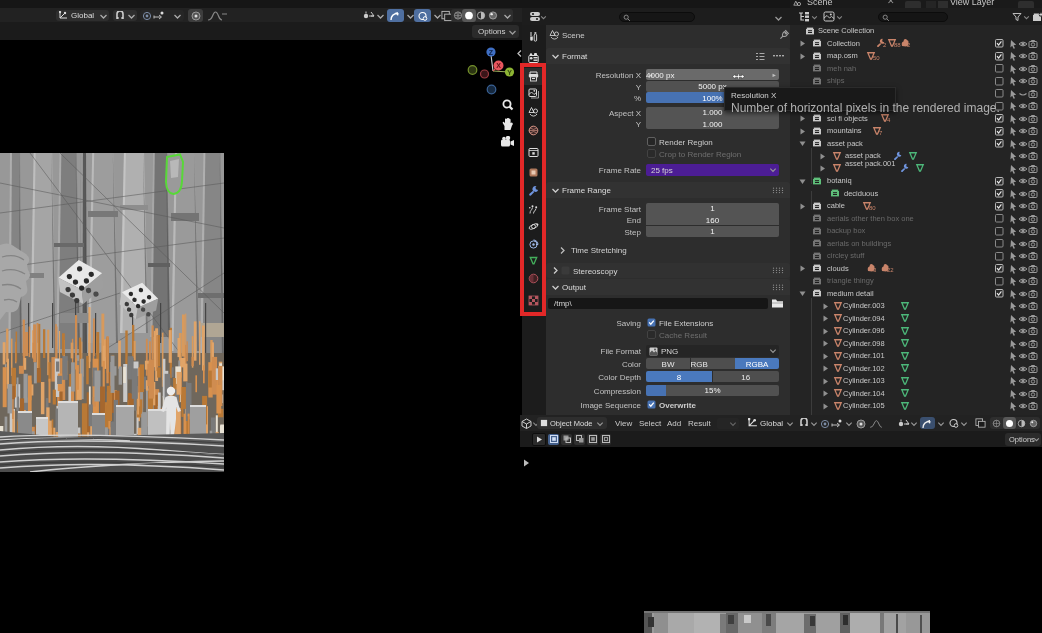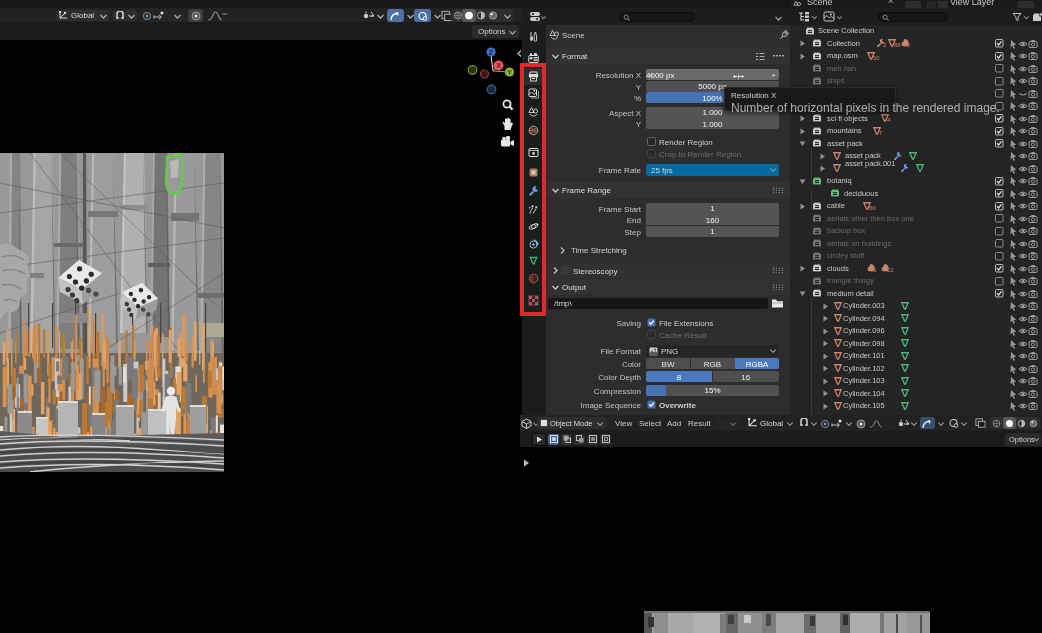--- a/index.html
+++ b/index.html
@@ -862,21 +862,21 @@
  </div>
  <svg class="ic" style="left:124.5px;top:129px;color:#aaa" width="9" height="9" viewBox="0 0 9 9">
       <rect x="0.5" y="0.5" width="8" height="8" rx="1.5" fill="#262626" stroke="#6e6e6e" stroke-width="0.8"></rect>
     </svg>
  <span class="abs txt" style="left:137px;top:129.5px;color:#cdcdcd;">Render Region</span>
  <svg class="ic" style="left:124.5px;top:141px;color:#aaa" width="9" height="9" viewBox="0 0 9 9">
       <rect x="0.5" y="0.5" width="8" height="8" rx="1.5" fill="#2a2a2a" stroke="#4a4a4a" stroke-width="0.8"></rect>
     </svg>
  <span class="abs txt" style="left:137px;top:141.5px;color:#6f6f6f;">Crop to Render Region</span>
  <div class="abs txt" style="left:24px;top:158px;width:95px;text-align:right;">Frame Rate</div>
- <div class="abs" style="left:124px;top:156px;width:133px;height:11.5px;background:#0369a1;border-radius:2px;color:#d6d6d6;">
+ <div class="abs" style="left:124px;top:156px;width:133px;height:11.5px;background:#4c1d95;border-radius:2px;color:#d6d6d6;">
    <span class="abs txt" style="left:5px;top:1.5px;">25 fps</span>
    <svg class="ic" style="right:2px;top:2px;color:#999" width="8" height="8" viewBox="0 0 9 9">
         <use href="#chevd"></use>
       </svg>
  </div>
 
  <div class="abs" style="left:24px;top:174px;width:244px;height:16px;background:#323232;border-radius:3px 3px 0 0;"></div>
  <svg class="ic" style="left:29px;top:178px;color:#ccc" width="9" height="9" viewBox="0 0 9 9">
       <use href="#chevd"></use>
     </svg>
@@ -947,21 +947,21 @@
    <span class="abs txt" style="left:15px;top:1.5px;">PNG</span>
    <svg class="ic" style="right:2px;top:2px;color:#999" width="8" height="8" viewBox="0 0 9 9">
         <use href="#chevd"></use>
       </svg>
  </div>
  <div class="abs txt" style="left:24px;top:352px;width:95px;text-align:right;">Color</div>
  <div class="abs" style="left:124px;top:350px;width:44px;height:11px;background:#4e4e4e;border-radius:2px 0 0 2px;color:#e8e8e8;">
       <span class="abs txt" style="left:0;right:0;top:1.5px;text-align:center;">BW</span>
     </div>
  <div class="abs" style="left:168.5px;top:350px;width:44px;height:11px;background:#4e4e4e;color:#e8e8e8;">
-      <span class="abs txt" style="left:0;right:0;top:1.5px;text-align:center;">RGB</span>
+      <span class="abs txt" style="left:0;right:0;top:1.5px;text-align:left;">RGB</span>
     </div>
  <div class="abs" style="left:213px;top:350px;width:44px;height:11px;background:#4a79bd;border-radius:0 2px 2px 0;color:#fff;">
       <span class="abs txt" style="left:0;right:0;top:1.5px;text-align:center;">RGBA</span>
     </div>
  <div class="abs txt" style="left:24px;top:365px;width:95px;text-align:right;">Color Depth</div>
  <div class="abs" style="left:124px;top:363px;width:66px;height:11px;background:#4a79bd;border-radius:2px 0 0 2px;color:#fff;">
       <span class="abs txt" style="left:0;right:0;top:1.5px;text-align:center;">8</span>
     </div>
  <div class="abs" style="left:190.5px;top:363px;width:66.5px;height:11px;background:#4e4e4e;border-radius:0 2px 2px 0;color:#e8e8e8;">
       <span class="abs txt" style="left:0;right:0;top:1.5px;text-align:center;">16</span>

